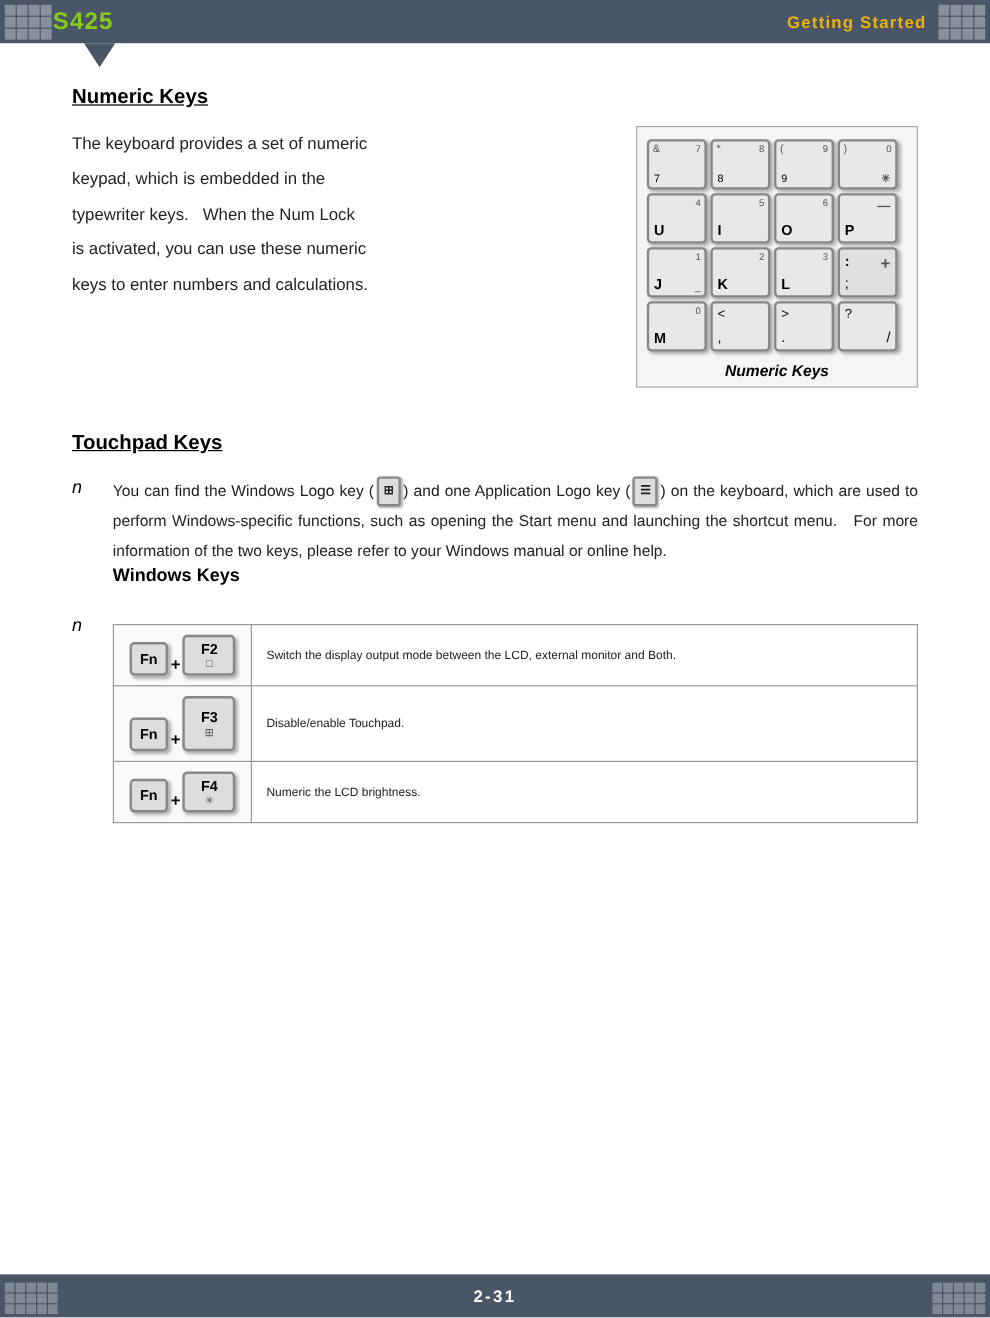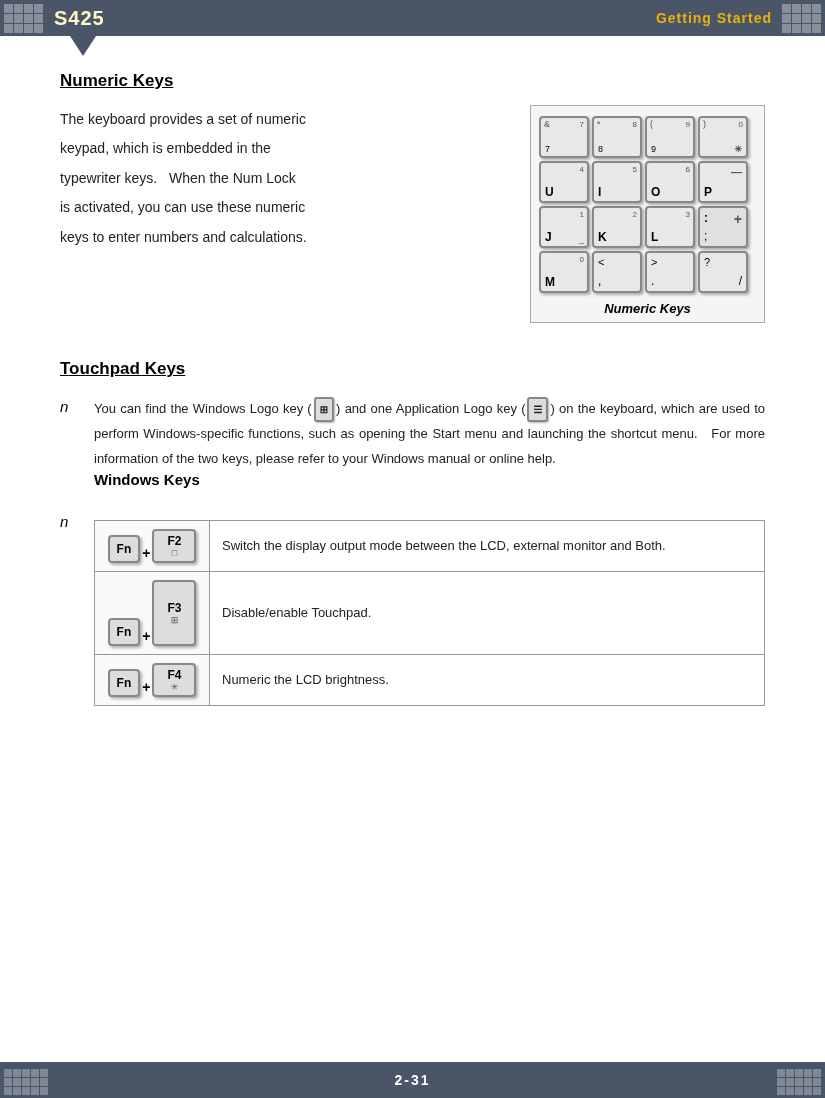--- a/index.html
+++ b/index.html
@@ -100,21 +100,21 @@
     .fn-table td {
       border: 1px solid #999;
       padding: 8px 12px;
       vertical-align: middle;
     }
     .fn-cell-key {
       width: 110px;
       text-align: center;
     }
     .fn-cell-desc {
-      font-size: 13px;
+      font-size: 10px;
       line-height: 1.7;
       text-align: justify;
       color: #222;
     }
 
     .keyboard-rows {
       display: flex;
       flex-direction: column;
       gap: 3px;
     }
@@ -136,21 +136,21 @@
       <div style="background:rgba(255,255,255,0.35); width:9px;height:9px;"></div>
       <div style="background:rgba(255,255,255,0.35); width:9px;height:9px;"></div>
       <div style="background:rgba(255,255,255,0.35); width:9px;height:9px;"></div>
       <div style="background:rgba(255,255,255,0.35); width:9px;height:9px;"></div>
       <div style="background:rgba(255,255,255,0.35); width:9px;height:9px;"></div>
       <div style="background:rgba(255,255,255,0.35); width:9px;height:9px;"></div>
       <div style="background:rgba(255,255,255,0.35); width:9px;height:9px;"></div>
       <div style="background:rgba(255,255,255,0.35); width:9px;height:9px;"></div>
       <div style="background:rgba(255,255,255,0.35); width:9px;height:9px;"></div>
     </div>
-    <span style="color:#fef9c3; font-size:20px; font-weight:bold; margin-left:10px; letter-spacing:1px;">S425</span>
+    <span style="color:#84cc16; font-size:20px; font-weight:bold; margin-left:0; letter-spacing:1px;">S425</span>
   </div>
   <div style="display:flex; align-items:center; gap:4px; padding-right:4px;">
     <span style="color:#eab308; font-size:14px; font-weight:bold; letter-spacing:1px;">Getting  Started</span>
     <div style="display:grid; grid-template-columns:repeat(4,9px); grid-template-rows:repeat(3,9px); gap:1px; margin-left:6px;">
       <div style="background:rgba(255,255,255,0.35); width:9px;height:9px;"></div>
       <div style="background:rgba(255,255,255,0.35); width:9px;height:9px;"></div>
       <div style="background:rgba(255,255,255,0.35); width:9px;height:9px;"></div>
       <div style="background:rgba(255,255,255,0.35); width:9px;height:9px;"></div>
       <div style="background:rgba(255,255,255,0.35); width:9px;height:9px;"></div>
       <div style="background:rgba(255,255,255,0.35); width:9px;height:9px;"></div>
@@ -307,21 +307,21 @@
               </div>
             </td>
             <td class="fn-cell-desc">Switch  the  display  output  mode  between  the LCD, external monitor and Both.</td>
           </tr>
 
           <tr>
             <td class="fn-cell-key" style="width:115px; text-align:center; background:#fafafa;">
               <div style="display:inline-flex; align-items:flex-end; gap:2px;">
                 <div style="border:2px solid #888; border-radius:4px; background:#ddd; padding:5px 7px; font-weight:bold; font-size:12px; box-shadow:2px 2px 3px rgba(0,0,0,0.3);">Fn</div>
                 <div style="font-size:14px; font-weight:bold; margin-bottom:2px;">+</div>
-                <div style="border:2px solid #888; border-radius:4px; background:#ddd; padding:19px 4px; font-size:11px; box-shadow:2px 2px 3px rgba(0,0,0,0.3); text-align:center; min-width:44px;">
+                <div style="border:2px solid #888; border-radius:4px; background:#ddd; padding:9px 4px; font-size:11px; box-shadow:2px 2px 3px rgba(0,0,0,0.3); text-align:center; min-width:44px;">
                   <span style="font-weight:bold; font-size:12px; display:block;">F3</span>
                   <span style="font-size:9px; color:#555; display:block;">⊞</span>
                 </div>
               </div>
             </td>
             <td class="fn-cell-desc">Disable/enable Touchpad.</td>
           </tr>
 
           <tr>
             <td class="fn-cell-key" style="width:115px; text-align:center; background:#fafafa;">

